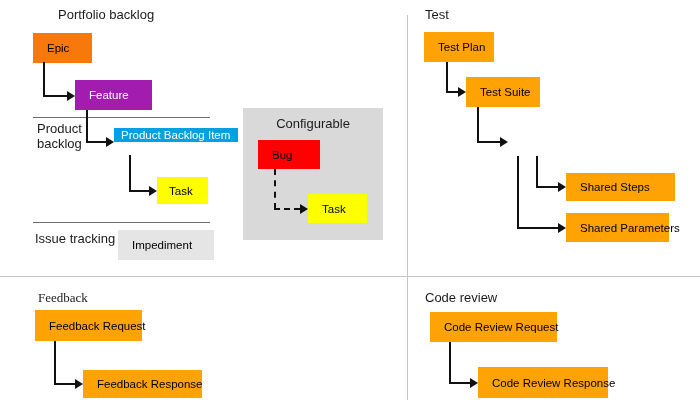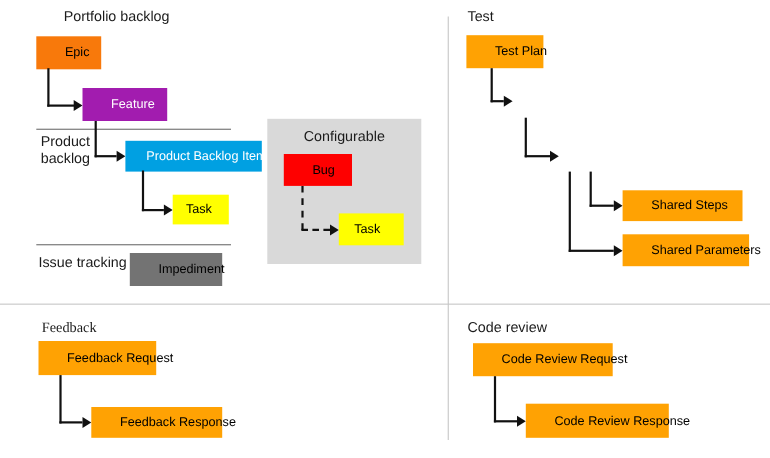--- a/index.html
+++ b/index.html
@@ -6,21 +6,21 @@
   body { font-family:"Liberation Sans", sans-serif; background:#ffffff; }
   #canvas {
     position:relative; width:700px; height:416px; background:#ffffff;
     overflow:hidden;
   }
   .sec-title {
     position:absolute; font-size:13px; color:#1b1b1b; white-space:nowrap;
   }
   .box {
     position:absolute; box-sizing:border-box; display:flex; align-items:center;
-    font-size:11.5px; color:#000; padding-left:26px; white-space:nowrap;
+    font-size:11.5px; color:#000; padding-left:14px; white-space:nowrap;
   }
   .box.white { color:#ffffff; }
   .panel { position:absolute; }
   .panel-title { position:absolute; top:8px; left:0; width:100%; text-align:center;
     font-size:13px; color:#1b1b1b; }
   .vline { position:absolute; width:2px; background:#111111; }
   .hline { position:absolute; height:2px; background:#111111; }
   .vline.dashed { width:0; background:none; border-left:2px dashed #111111; }
   .hline.dashed { height:0; background:none; border-top:2px dashed #111111; }
   .arrowhead {
@@ -50,33 +50,33 @@
   <div class="box white" style="left: 75px; top: 80px; width: 77px; height: 30px; background-color: #a21caf;">Feature</div>
 
   <div class="sep" style="left:33px; top:117px; width:177px;"></div>
 
   <div class="sec-title" style="left:37px; top:121px; width:55px; white-space:normal; line-height:15px;">Product backlog</div>
 
   <div class="vline" style="left:86px; top:110px; height:33px;"></div>
   <div class="hline" style="left:86px; top:141px; width:20px;"></div>
   <div class="arrowhead" style="left:106px; top:137px;"></div>
 
-  <div class="box white" style="left: 114px; top: 128px; width: 124px; height: 28px; padding-left: 19px; background-color: rgb(0, 160, 226);">Product Backlog Item</div>
+  <div class="box white" style="left: 114px; top: 128px; width: 124px; height: 14px; padding-left: 7px; background-color: rgb(0, 160, 226);">Product Backlog Item</div>
 
   <div class="vline" style="left:129px; top:155px; height:37px;"></div>
   <div class="hline" style="left:129px; top:190px; width:20px;"></div>
   <div class="arrowhead" style="left:149px; top:186px;"></div>
 
   <div class="box" style="left: 157px; top: 177px; width: 51px; height: 27px; padding-left: 12px; background-color: rgb(255, 255, 0);">Task</div>
 
   <div class="sep" style="left:33px; top:222px; width:177px;"></div>
 
   <div class="sec-title" style="left:35px; top:231px;">Issue tracking</div>
 
-  <div class="box" style="left: 118px; top: 230px; width: 84px; height: 30px; background-color: #737373;">Impediment</div>
+  <div class="box" style="left: 118px; top: 230px; width: 96px; height: 30px; background-color: #e5e5e5;">Impediment</div>
 
   <div class="panel" style="left: 243px; top: 108px; width: 140px; height: 132px; background-color: rgb(217, 217, 217);">
     <div class="panel-title">Configurable</div>
   </div>
 
   <div class="box" style="left: 258px; top: 140px; width: 62px; height: 29px; background-color: rgb(254, 0, 0);">Bug</div>
 
   <div class="vline dashed" style="left:274px; top:169px; height:40px;"></div>
   <div class="hline dashed" style="left:274px; top:208px; width:26px;"></div>
   <div class="arrowhead" style="left:300px; top:204px;"></div>
@@ -84,37 +84,38 @@
   <div class="box" style="left: 308px; top: 194px; width: 59px; height: 29px; padding-left: 14px; background-color: rgb(255, 255, 0);">Task</div>
 
   <div class="sec-title" style="left:425px; top:7px;">Test</div>
 
   <div class="box" style="left: 424px; top: 32px; width: 70px; height: 30px; background-color: rgb(255, 162, 3);">Test Plan</div>
 
   <div class="vline" style="left:446px; top:62px; height:31px;"></div>
   <div class="hline" style="left:446px; top:91px; width:12px;"></div>
   <div class="arrowhead" style="left:458px; top:87px;"></div>
 
+  <div class="box" style="left: 466px; top: 77px; width: 74px; height: 30px; background-color: rgb(255, 162, 3);">Test Suite</div>
 
   <div class="vline" style="left:477px; top:107px; height:36px;"></div>
   <div class="hline" style="left:477px; top:141px; width:23px;"></div>
   <div class="arrowhead" style="left:500px; top:137px;"></div>
 
 
   <div class="vline" style="left:536px; top:156px; height:32px;"></div>
   <div class="hline" style="left:536px; top:186px; width:22px;"></div>
   <div class="arrowhead" style="left:558px; top:182px;"></div>
 
   <div class="box" style="left: 566px; top: 173px; width: 109px; height: 28px; background-color: rgb(255, 162, 3);">Shared Steps</div>
 
   <div class="vline" style="left:517px; top:156px; height:73px;"></div>
   <div class="hline" style="left:517px; top:227px; width:41px;"></div>
   <div class="arrowhead" style="left:558px; top:223px;"></div>
 
-  <div class="box" style="left: 566px; top: 213px; width: 115px; height: 29px; background-color: rgb(255, 162, 3);">Shared Parameters</div>
+  <div class="box" style="left: 566px; top: 213px; width: 103px; height: 29px; background-color: rgb(255, 162, 3);">Shared Parameters</div>
 
   <div class="sec-title" style="left:38px; top:290px;font-family:Liberation Serif, serif;">Feedback</div>
 
   <div class="box" style="left: 35px; top: 310px; width: 107px; height: 31px; background-color: rgb(255, 162, 3);">Feedback Request</div>
 
   <div class="vline" style="left:54px; top:341px; height:44px;"></div>
   <div class="hline" style="left:54px; top:383px; width:21px;"></div>
   <div class="arrowhead" style="left:75px; top:379px;"></div>
 
   <div class="box" style="left: 83px; top: 370px; width: 119px; height: 28px; background-color: rgb(255, 162, 3);">Feedback Response</div>

